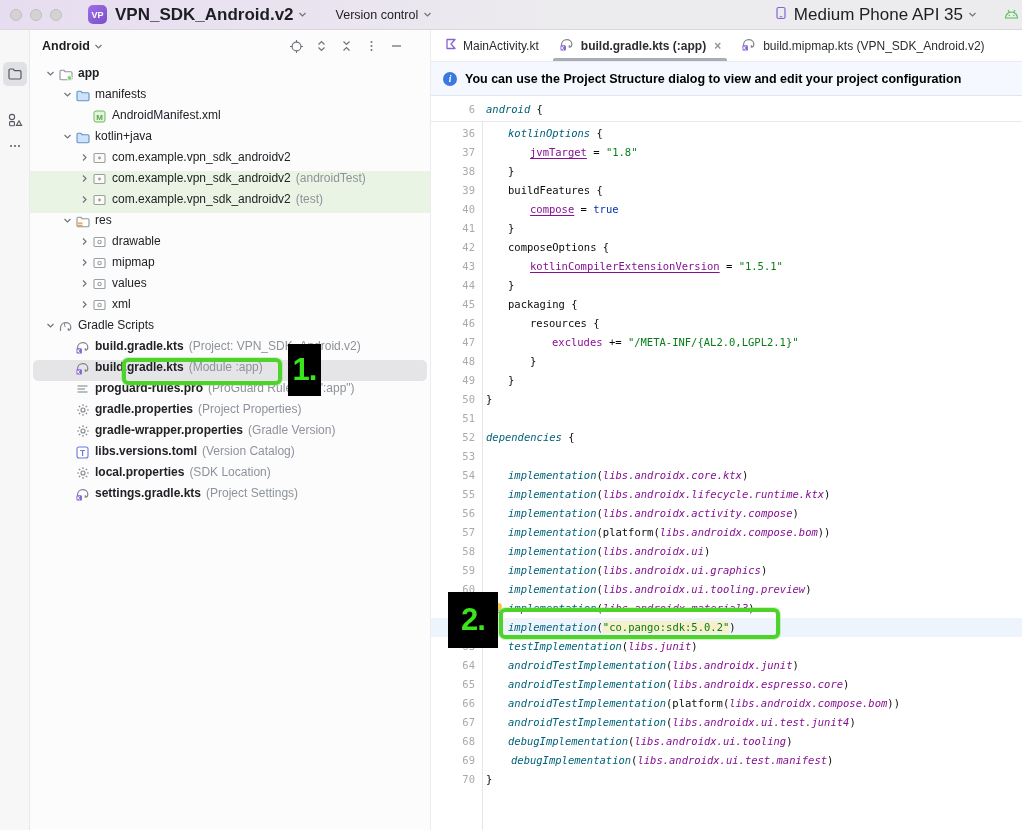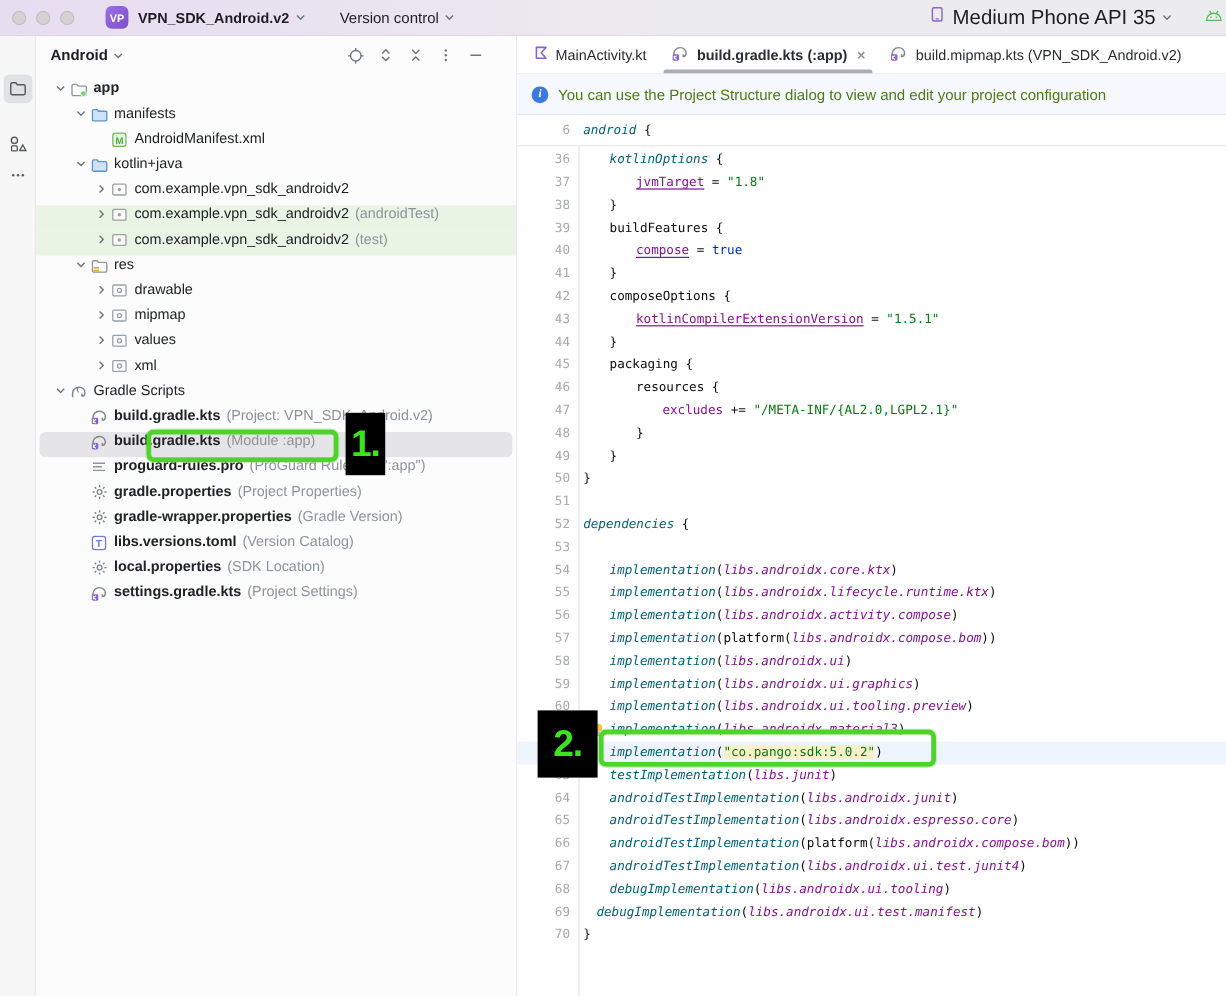--- a/index.html
+++ b/index.html
@@ -8,21 +8,21 @@
 
   
   #titlebar { position:absolute; left:0; top:0; width:1022px; height:30px;
     background:linear-gradient(90deg,#e7ddf0 0%,#e9e2f0 25%,#ecebee 55%,#ecebee 100%);
     border-bottom:1px solid #d9d7dc; display:flex; align-items:center; }
   .traffic { width:12px; height:12px; border-radius:50%; background:#d4d2d3; border:1px solid #c1bfc0; margin-left:8px; }
   .traffic:first-child { margin-left:10px; }
   #proj-badge { width:19px; height:19px; border-radius:5px; margin-left:26px;
     background:linear-gradient(135deg,#9c6fe4,#7b4fc9); color:#fff; font-size:9px; font-weight:bold;
     display:flex; align-items:center; justify-content:center; }
-  .tb-label { font-size:12px; font-weight:600; margin-left:8px; color:#1d1e22; }
+  .tb-label { font-size:17px; font-weight:600; margin-left:8px; color:#1d1e22; }
   .tb-label2 { font-size:12.5px; font-weight:500; margin-left:26px; color:#1d1e22; }
   .chev { width:14px; height:14px; display:inline-flex; align-items:center; justify-content:center; margin-left:2px; }
   #tb-right { margin-left:auto; display:flex; align-items:center; }
   #device-label { font-size:17px; color:#1d1e22; margin-left:6px; }
   #android-head-icon { margin-left:24px; margin-right:2px; }
 
   
   #main { position:absolute; left:0; top:30px; width:1022px; height:800px; display:flex; }
   #toolstripe { width:30px; height:100%; background:#f7f7f8; border-right:1px solid #e8e9eb; position:relative; }
   .stripe-btn { position:absolute; left:3px; width:24px; height:24px; border-radius:5px; display:flex; align-items:center; justify-content:center; }
@@ -47,21 +47,21 @@
   .t-label.bold { font-weight:700; }
   .t-suffix { color:#8e939a; margin-left:5px; }
 
   
   #tabbar { height:32px; display:flex; align-items:stretch; border-bottom:1px solid #ebecef; background:#fff; padding-left:4px; }
   .tab { display:flex; align-items:center; padding:0 10px; font-size:12px; color:#2b2d30; position:relative; gap:6px; }
   .tab.active { font-weight:700; }
   .tab.active::after { content:""; position:absolute; left:4px; right:4px; bottom:0; height:3px; background:#a9adb5; border-radius:2px 2px 0 0; }
   .tab-close { color:#8f939a; font-size:12px; margin-left:2px; }
   #banner { height:34px; background:#f5f9ff; border-bottom:1px solid #e0e6ee; display:flex; align-items:center; padding-left:12px; gap:8px; }
-  #banner-text { font-size:12.5px; color:#4d7c0f; }
+  #banner-text { font-size:12.5px; color:#000000;font-weight:bold; }
   .info-dot { width:14px; height:14px; border-radius:50%; background:#3b79e1; color:#fff; font-size:9.5px; font-weight:bold;
     display:flex; align-items:center; justify-content:center; font-family:"Liberation Serif",serif; font-style:italic; }
 
   #code-wrap { position:absolute; left:0; top:66px; right:0; bottom:0; font-family:"DejaVu Sans Mono", monospace; font-size:10.5px; }
   #gutter-sep { position:absolute; left:51px; top:0; bottom:0; width:1px; background:#e4e6e9; }
   .code-row { height:19px; line-height:19px; position:relative; white-space:pre; }
   .code-row.sticky { height:26px; line-height:26px; border-bottom:1px solid #e6e8eb; background:#fff; margin-bottom:2px; }
   .code-row.current { background:#eef4fb; }
   .ln { position:absolute; left:0; width:44px; text-align:right; color:#a8aaad; }
   .lc { position:absolute; left:0; }
@@ -556,21 +556,21 @@
                 <rect x="4" y="8.2" width="3" height="1.2" fill="#9aa0a6"></rect>
                 <rect x="4" y="10" width="3" height="1.2" fill="#9aa0a6"></rect>
               </svg></span><span class="lc" style="left: 77px;"><span class="tk-fn">implementation</span><span class="tk-pl">(</span><span class="tk-lib">libs.androidx.material3</span><span class="tk-pl">)</span></span></div>
           <div class="code-row current"><span class="ln">62</span><span class="lc" style="left: 77px;"><span class="tk-fn">implementation</span><span class="tk-pl">(</span><span class="tk-strhl">"co.pango:sdk:5.0.2"</span><span class="tk-pl">)</span></span></div>
           <div class="code-row"><span class="ln">63</span><span class="lc" style="left: 77px;"><span class="tk-fn">testImplementation</span><span class="tk-pl">(</span><span class="tk-lib">libs.junit</span><span class="tk-pl">)</span></span></div>
           <div class="code-row"><span class="ln">64</span><span class="lc" style="left: 77px;"><span class="tk-fn">androidTestImplementation</span><span class="tk-pl">(</span><span class="tk-lib">libs.androidx.junit</span><span class="tk-pl">)</span></span></div>
           <div class="code-row"><span class="ln">65</span><span class="lc" style="left: 77px;"><span class="tk-fn">androidTestImplementation</span><span class="tk-pl">(</span><span class="tk-lib">libs.androidx.espresso.core</span><span class="tk-pl">)</span></span></div>
           <div class="code-row"><span class="ln">66</span><span class="lc" style="left: 77px;"><span class="tk-fn">androidTestImplementation</span><span class="tk-pl">(platform(</span><span class="tk-lib">libs.androidx.compose.bom</span><span class="tk-pl">))</span></span></div>
           <div class="code-row"><span class="ln">67</span><span class="lc" style="left: 77px;"><span class="tk-fn">androidTestImplementation</span><span class="tk-pl">(</span><span class="tk-lib">libs.androidx.ui.test.junit4</span><span class="tk-pl">)</span></span></div>
           <div class="code-row"><span class="ln">68</span><span class="lc" style="left: 77px;"><span class="tk-fn">debugImplementation</span><span class="tk-pl">(</span><span class="tk-lib">libs.androidx.ui.tooling</span><span class="tk-pl">)</span></span></div>
-          <div class="code-row"><span class="ln">69</span><span class="lc" style="left: 66px;"><span class="tk-fn">debugImplementation</span><span class="tk-pl">(</span><span class="tk-lib">libs.androidx.ui.test.manifest</span><span class="tk-pl">)</span></span></div>
+          <div class="code-row"><span class="ln">69</span><span class="lc" style="left: 80px;"><span class="tk-fn">debugImplementation</span><span class="tk-pl">(</span><span class="tk-lib">libs.androidx.ui.test.manifest</span><span class="tk-pl">)</span></span></div>
           <div class="code-row"><span class="ln">70</span><span class="lc" style="left: 55px;"><span class="tk-pl">}</span></span></div>
         </div>
     </div>
   </div>
 </div>
 
 <div class="hl-box" style="left:122px; top:358px; width:160px; height:27px;"></div>
 <div class="step-label" style="left:288px; top:344px; width:33px; height:52px;">1.</div>
 <div class="hl-box" style="left:499px; top:608px; width:281px; height:31px;"></div>
 <div class="step-label" style="left:448px; top:592px; width:50px; height:56px;">2.</div>

